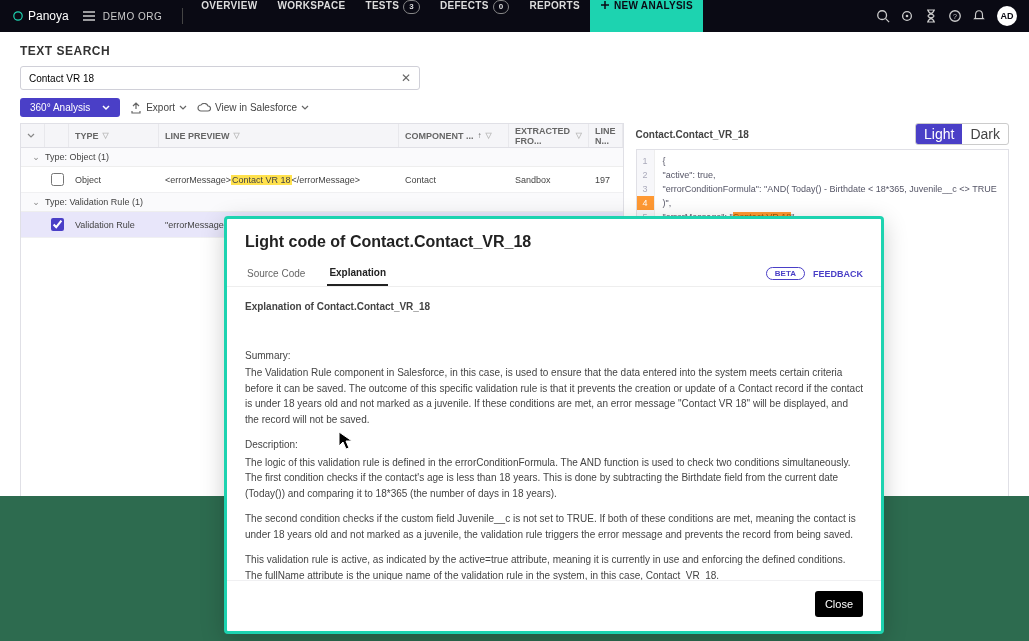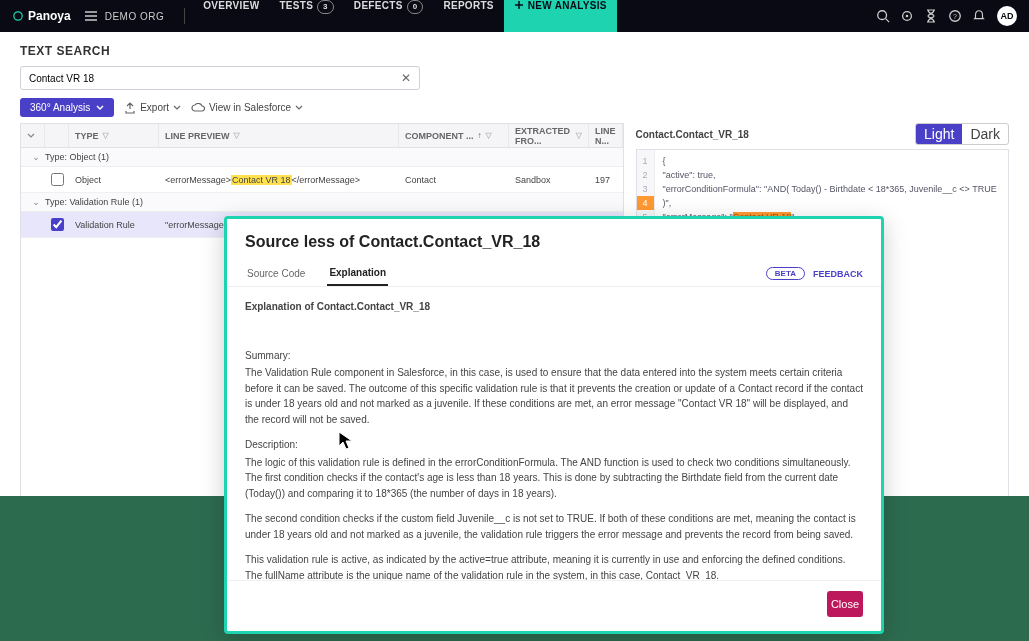--- a/index.html
+++ b/index.html
@@ -1,20 +1,20 @@
 <!DOCTYPE html>
 <html><head>
 <meta charset="utf-8">
 <style>
 * { margin: 0; padding: 0; box-sizing: border-box; font-family: -apple-system, BlinkMacSystemFont, "Segoe UI", Arial, sans-serif; }
 body { width: 1029px; height: 641px; overflow: hidden; background: #fff; position: relative; }
 
 
 .topnav { background: #0a0a14; height: 32px; display: flex; align-items: center; padding: 0 12px; color: #fff; font-size: 10px; }
-.topnav .logo { display: flex; align-items: center; gap: 4px; margin-right: 14px; font-size: 12px; font-weight: 700; color: #fff; }
+.topnav .logo { display: flex; align-items: center; gap: 4px; margin-right: 14px; font-size: 12px; font-weight: 400; color: #fff; }
 .topnav .logo svg { width: 12px; height: 12px; }
 .topnav .hamburger { margin-right: 8px; display:flex; align-items:center; }
 .topnav .orgname { font-size: 10px; color: #ccc; margin-right: 12px; letter-spacing: 0.5px; }
 .topnav .navsep { width: 1px; height: 16px; background: #444; margin: 0 8px; }
 .topnav .navitem { padding: 0 10px; font-size: 10px; font-weight: 600; letter-spacing: 0.3px; color: #ddd; cursor: pointer; height: 32px; display: flex; align-items: flex-start; gap:4px;}
 .topnav .navitem.active { background: #1dd3b0; color: #0a0a14; }
 .topnav .navitem .count { border: 1px solid #888; border-radius: 8px; padding: 0 5px; font-size: 8px; line-height: 12px; }
 .topnav .spacer { flex: 1; }
 .topnav .icon-btn { width: 24px; height: 24px; display: flex; align-items: center; justify-content: center; cursor: pointer; color: #ccc; }
 .topnav .avatar { width: 20px; height: 20px; border-radius: 50%; background: #fff; color: #0a0a14; font-size: 9px; font-weight: 700; display: flex; align-items: center; justify-content: center; margin-left: 6px; }
@@ -23,21 +23,21 @@
 .page-title { font-size: 12px; font-weight: 700; letter-spacing: 0.5px; color: #333; padding: 12px 20px 8px; }
 
 
 .search-wrap { padding: 0 20px 8px; }
 .search-input-row { display: flex; align-items: center; border: 1px solid #d0d0d8; border-radius: 3px; padding: 4px 8px; width: 400px; font-size: 10px; color: #555; }
 .search-input-row input { border: none; outline: none; flex: 1; font-size: 10px; }
 .search-input-row .clear { cursor: pointer; color: #666; font-size: 12px; }
 
 
 .toolbar { padding: 0 20px 6px; display: flex; align-items: center; gap: 10px; font-size: 10px; }
-.btn-360 { background: #4a3fc7; color: #fff; padding: 4px 10px; border-radius: 3px; display: flex; align-items: center; gap: 6px; cursor: pointer; font-size: 10px; }
+.btn-360 { background: #4a3fc7; color: #fff; padding: 4px 10px; border-radius: 3px; display: flex; align-items: center; gap: 12px; cursor: pointer; font-size: 10px; }
 .tool-link { display: flex; align-items: center; gap: 4px; color: #444; cursor: pointer; font-size: 10px; }
 
 
 .main-split { display: flex; padding: 0 20px; gap: 12px; height: 380px; }
 .left-panel { flex: 0 0 590px; border: 1px solid #e0e0e6; }
 .right-panel { flex: 1; display: flex; flex-direction: column; }
 
 
 .thead { display: flex; align-items: center; background: #f5f5f8; border-bottom: 1px solid #e0e0e6; font-size: 9px; color: #666; height: 24px; font-weight: 600; }
 .thead .th { padding: 0 6px; display: flex; align-items: center; gap: 4px; border-right: 1px solid #e8e8ec; height: 100%; }
@@ -83,21 +83,21 @@
 .modal-tabs { display: flex; align-items: center; padding: 4px 18px 0; border-bottom: 1px solid #eee; font-size: 10px; }
 .modal-tabs .tab { padding: 6px 2px; margin-right: 20px; color: #666; cursor: pointer; }
 .modal-tabs .tab.active { color: #222; font-weight: 700; border-bottom: 2px solid #222; }
 .modal-tabs .right { margin-left: auto; display: flex; align-items: center; gap: 8px; }
 .beta-pill { border: 1px solid #4a3fc7; color: #4a3fc7; border-radius: 10px; padding: 1px 8px; font-size: 8px; font-weight: 700; }
 .feedback { color: #4a3fc7; font-size: 9px; font-weight: 600; cursor: pointer; }
 .modal-body { padding: 12px 18px; font-size: 10px; color: #444; line-height: 1.55; overflow: auto; flex: 1; }
 .modal-body p { margin-bottom: 10px; }
 .modal-body .sub { font-weight: 700; margin-bottom: 6px; }
 .modal-footer { padding: 10px 18px 14px; display: flex; justify-content: flex-end; border-top: 1px solid #f0f0f2; }
-.close-btn { background: #be185d; color: #fff; border: none; padding: 7px 4px; border-radius: 3px; font-size: 11px; cursor: pointer; }
+.close-btn { background: #000000; color: #fff; border: none; padding: 7px 10px; border-radius: 3px; font-size: 11px; cursor: pointer; }
 
 
 .cursor { position: absolute; left: 338px; top: 431px; z-index: 20; pointer-events: none; }
 </style>
 </head>
 <body>
 
 <div class="topnav">
   <div class="logo">
     <svg viewBox="0 0 20 20">
@@ -107,20 +107,23 @@
   </div>
   <div class="hamburger">
     <svg width="12" height="10" viewBox="0 0 12 10">
         <path d="M0 1h12M0 5h12M0 9h12" stroke="#ccc" stroke-width="1.5"></path>
       </svg>
   </div>
   <div class="orgname">DEMO ORG</div>
   <div class="navsep"></div>
   <div class="navitem">
       <span>OVERVIEW</span>
+    </div>
+  <div class="navitem">
+      <span>WORKSPACE</span>
     </div>
   <div class="navitem">
       <span>TESTS</span>
       <span class="count">3</span>
     </div>
   <div class="navitem">
       <span>DEFECTS</span>
       <span class="count">0</span>
     </div>
   <div class="navitem">
@@ -292,21 +295,21 @@
         <div>  "fullName": "Contact_VR_18"</div>
         <div>}</div>
       </div>
     </div>
   </div>
 </div>
 
 <div class="footer-bg"></div>
 
 <div class="modal-border">
-  <div class="modal-header">Source less of Contact.Contact_VR_18</div>
+  <div class="modal-header">Light code of Contact.Contact_VR_18</div>
   <div class="modal-tabs">
     <div class="tab">Source Code</div>
     <div class="tab active">Explanation</div>
     <div class="right">
       <span class="beta-pill">BETA</span>
       <span class="feedback">FEEDBACK</span>
     </div>
   </div>
   <div class="modal-body">
     <p class="sub">Explanation of Contact.Contact_VR_18</p>

